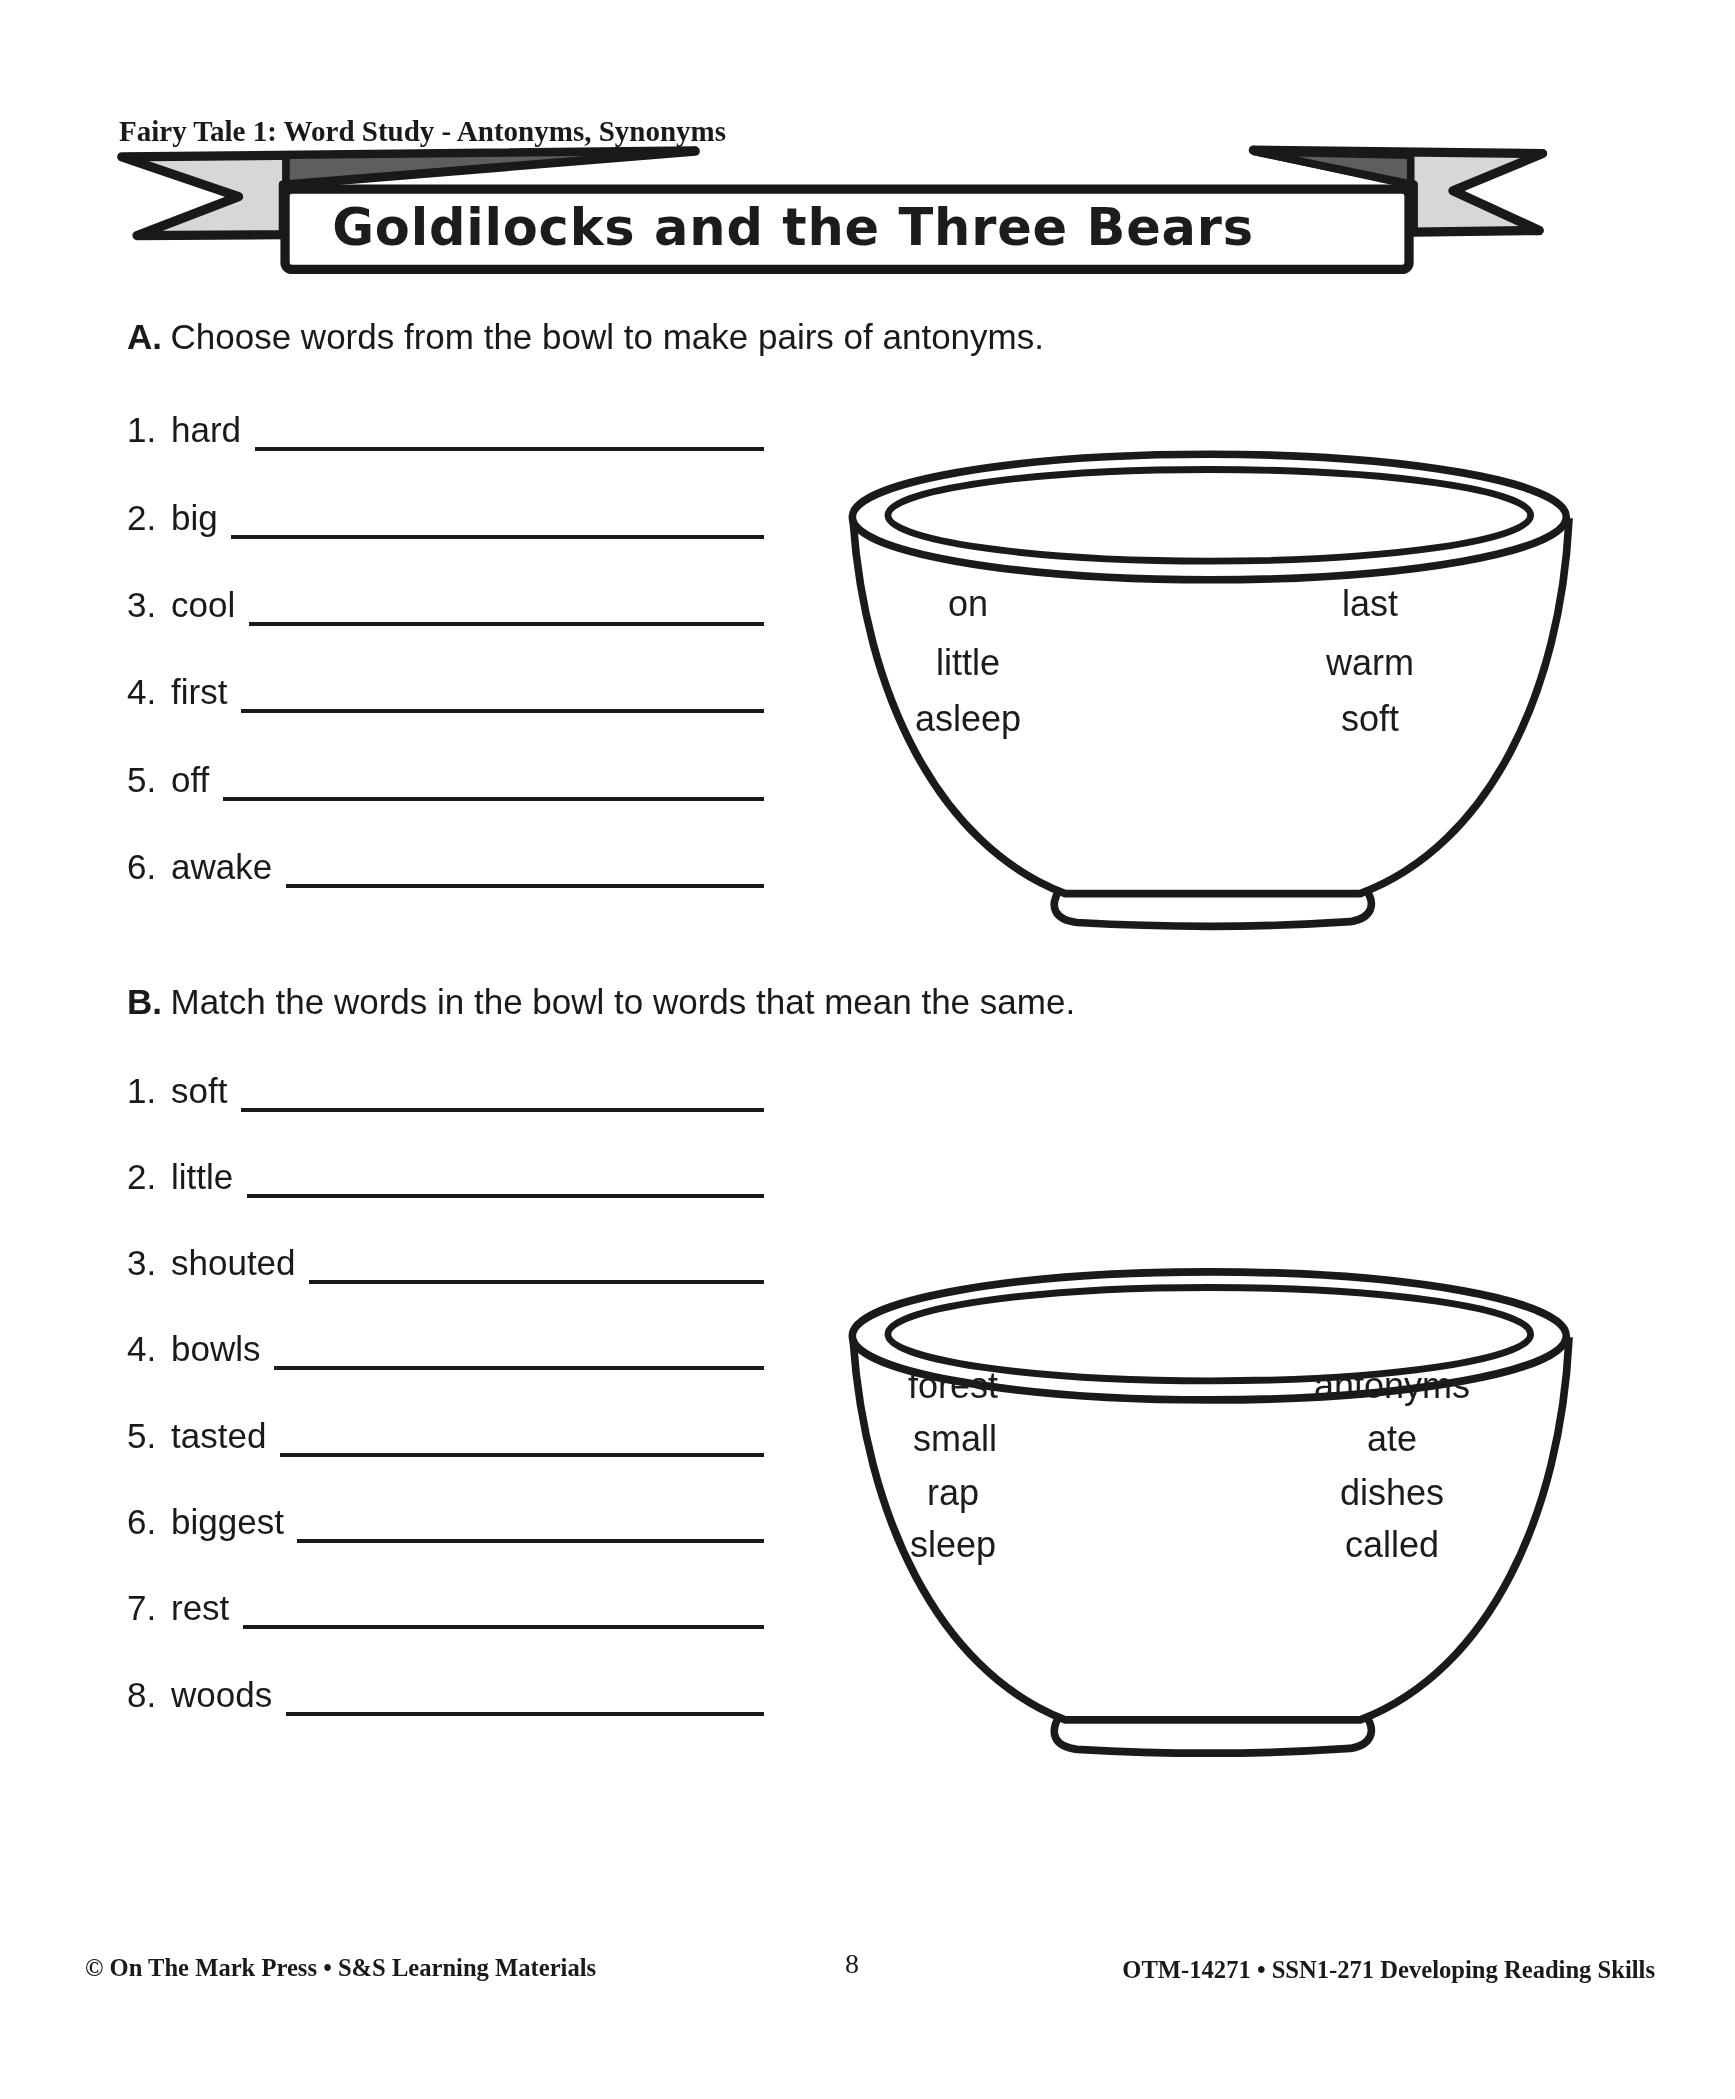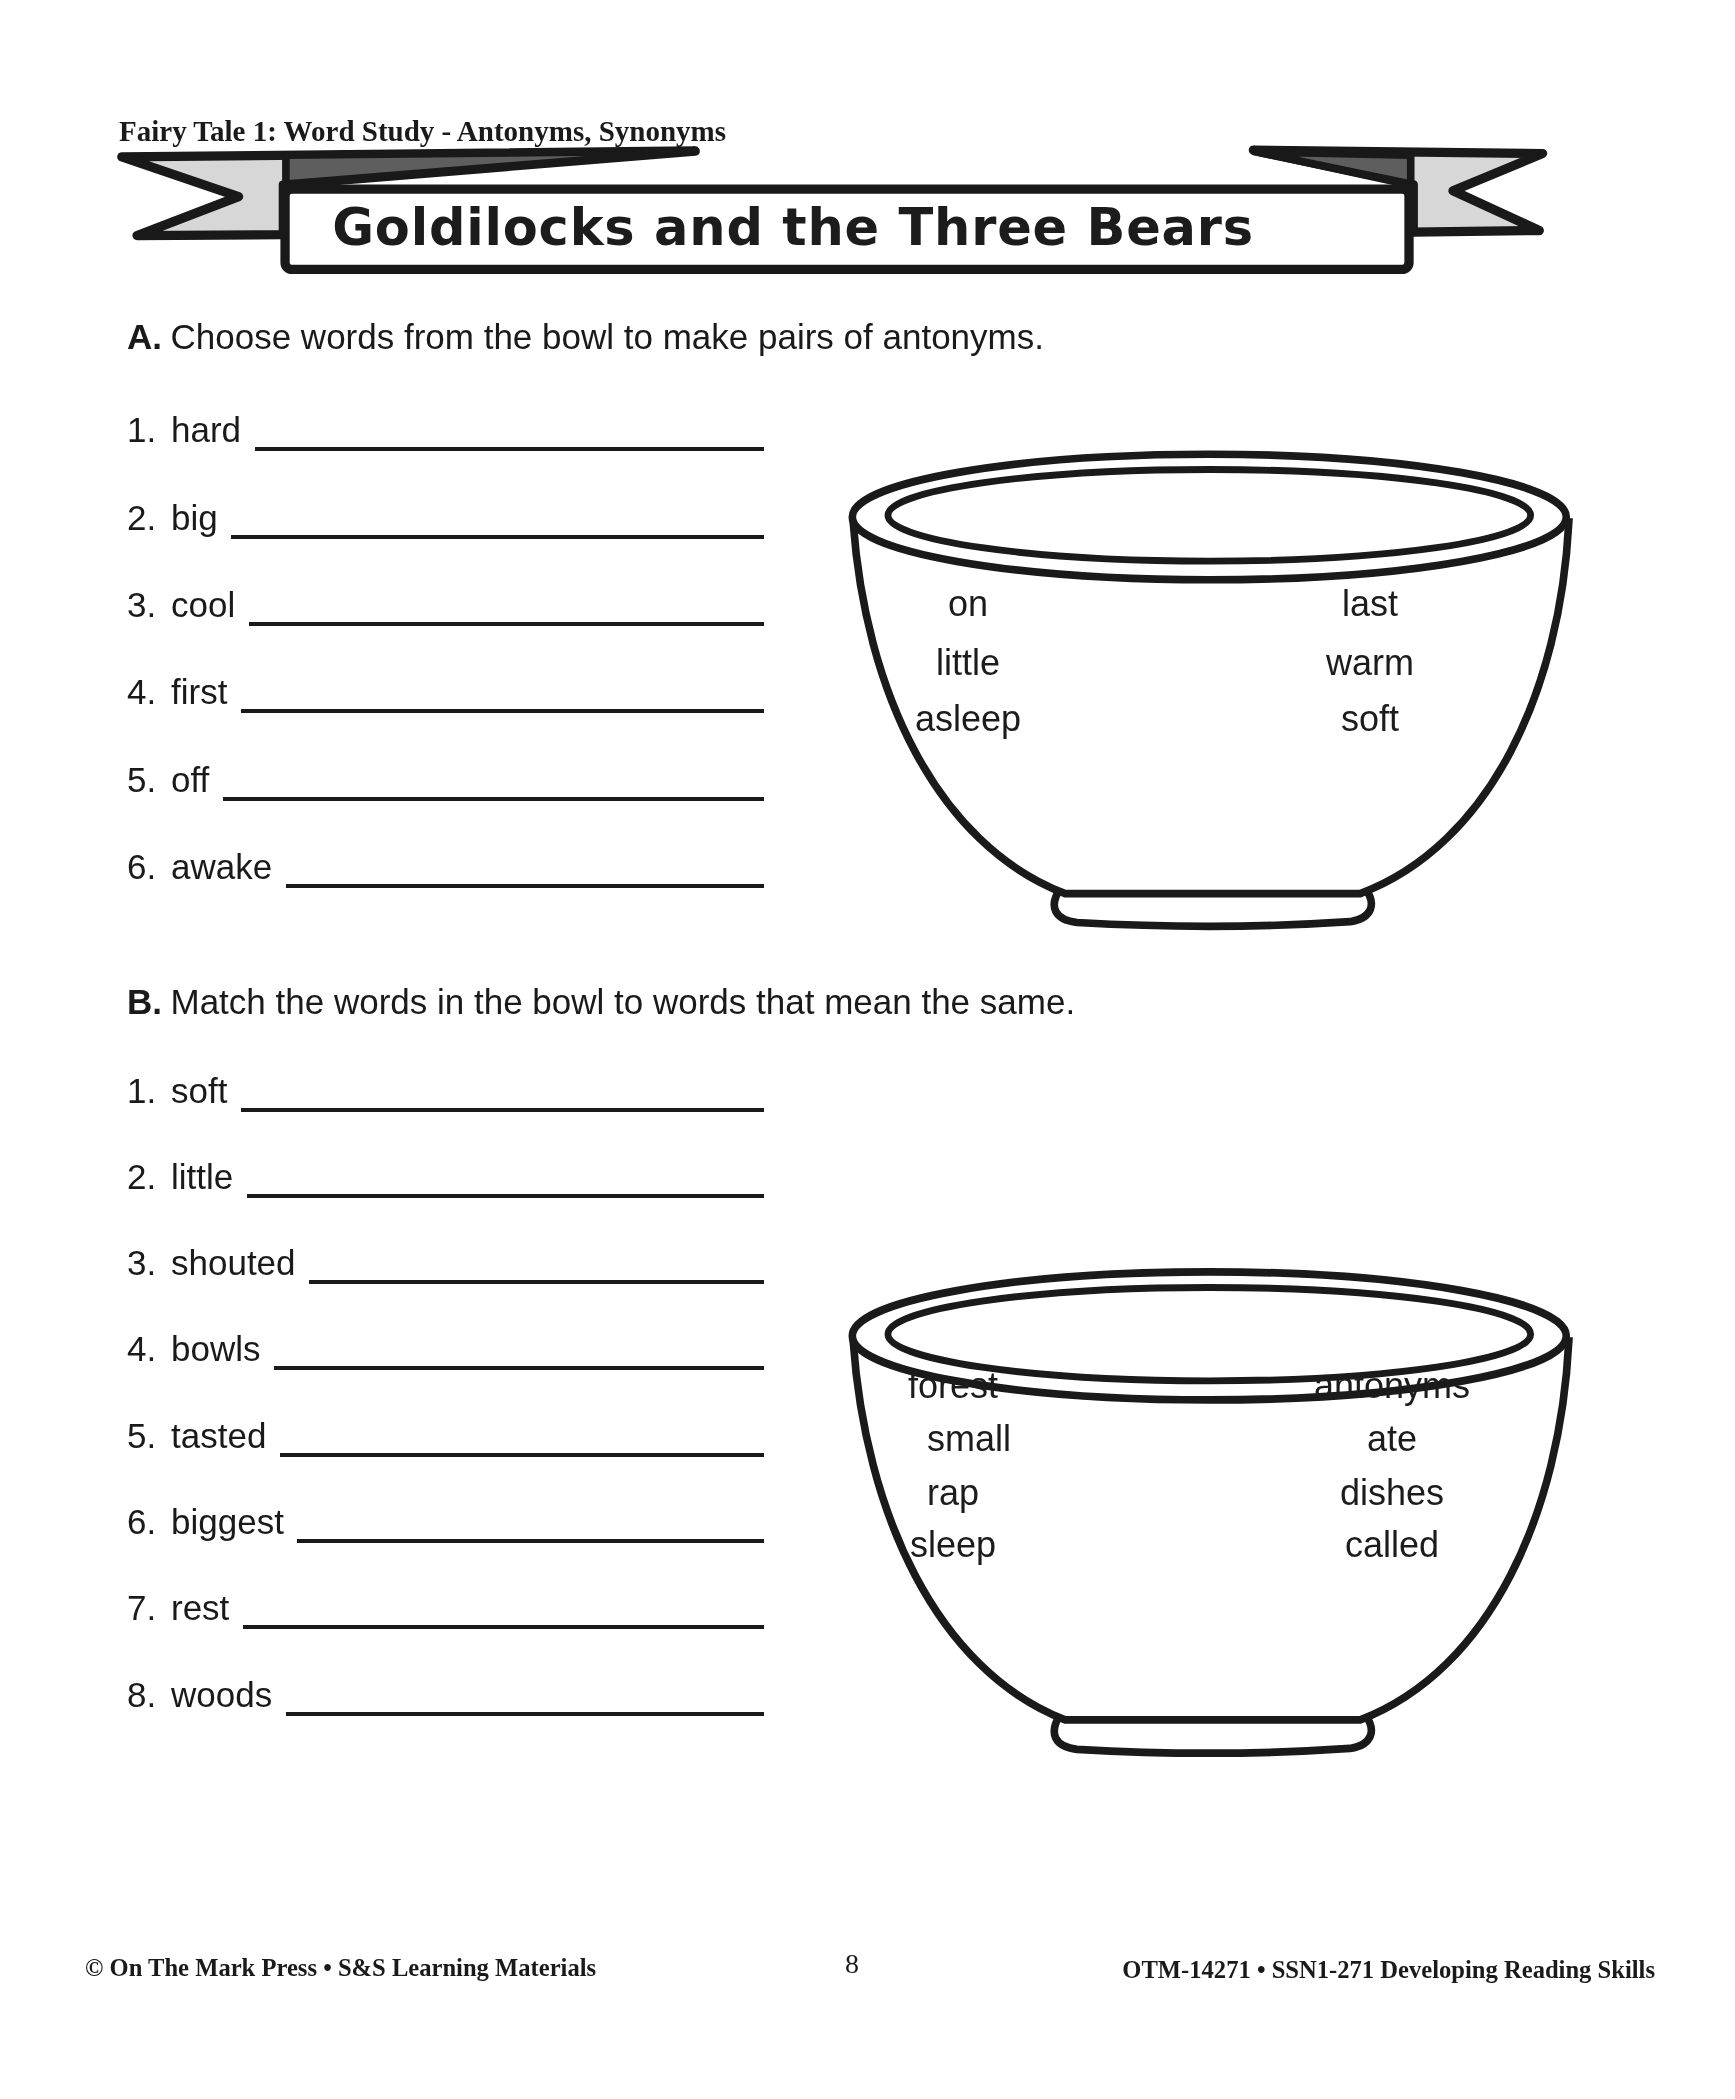--- a/index.html
+++ b/index.html
@@ -176,21 +176,21 @@
 </div>
 
 <div class="bowl" style="left:843px;top:1239px;width:736px;height:519px">
   <svg viewBox="0 0 868 600" preserveAspectRatio="none">
     <path class="bowl-line" d="M 256 550 C 242 572 250 587 276 590 C 382 596 494 596 598 589 C 624 585 630 568 615 549"></path>
     <path class="bowl-line" d="M 12 118 C 26 315 110 498 262 556 L 610 556 C 764 498 846 315 856 118 Z"></path>
     <ellipse class="bowl-line" cx="432" cy="112" rx="421" ry="74"></ellipse>
     <ellipse class="bowl-line-thin" cx="432" cy="110" rx="379" ry="54"></ellipse>
   </svg>
   <span class="bowl-word" style="left:110px;top:147px">forest</span>
-  <span class="bowl-word" style="left:126px;top:200px">small</span>
+  <span class="bowl-word" style="left:112px;top:200px">small</span>
   <span class="bowl-word" style="left:110px;top:254px">rap</span>
   <span class="bowl-word" style="left:110px;top:306px">sleep</span>
   <span class="bowl-word" style="left:549px;top:147px">antonyms</span>
   <span class="bowl-word" style="left:549px;top:200px">ate</span>
   <span class="bowl-word" style="left:549px;top:254px">dishes</span>
   <span class="bowl-word" style="left:549px;top:306px">called</span>
 </div>
 
 <div class="abs footer-left">© On The Mark Press • S&amp;S Learning Materials</div>
 <div class="abs page-num">8</div>

